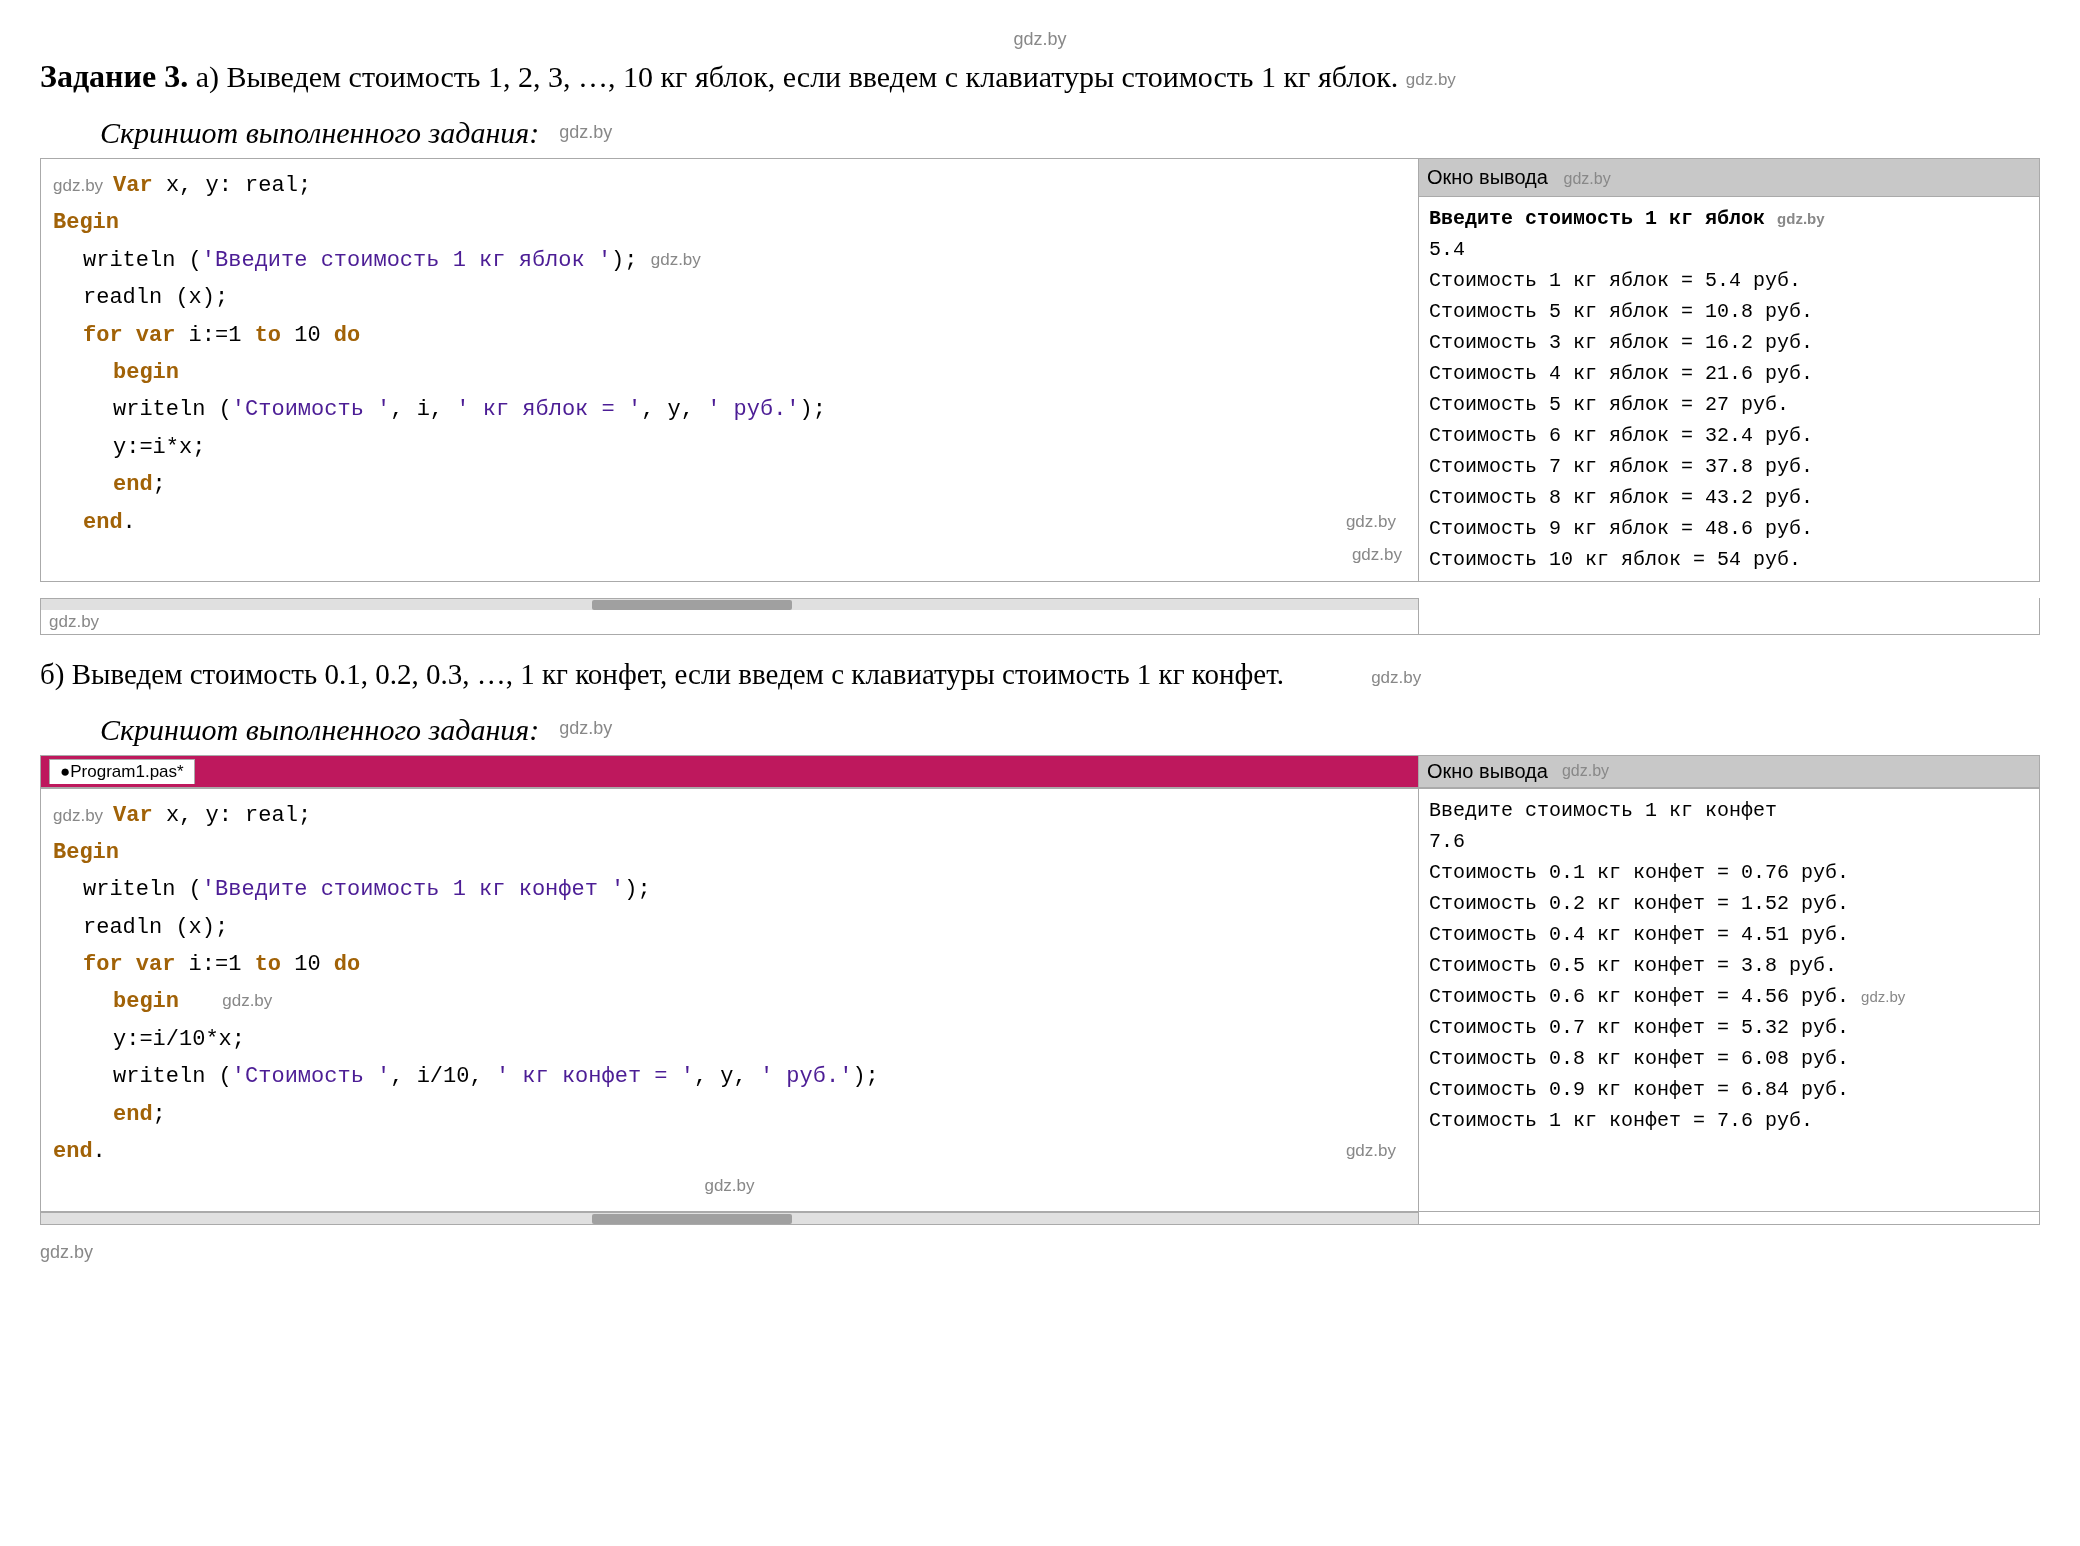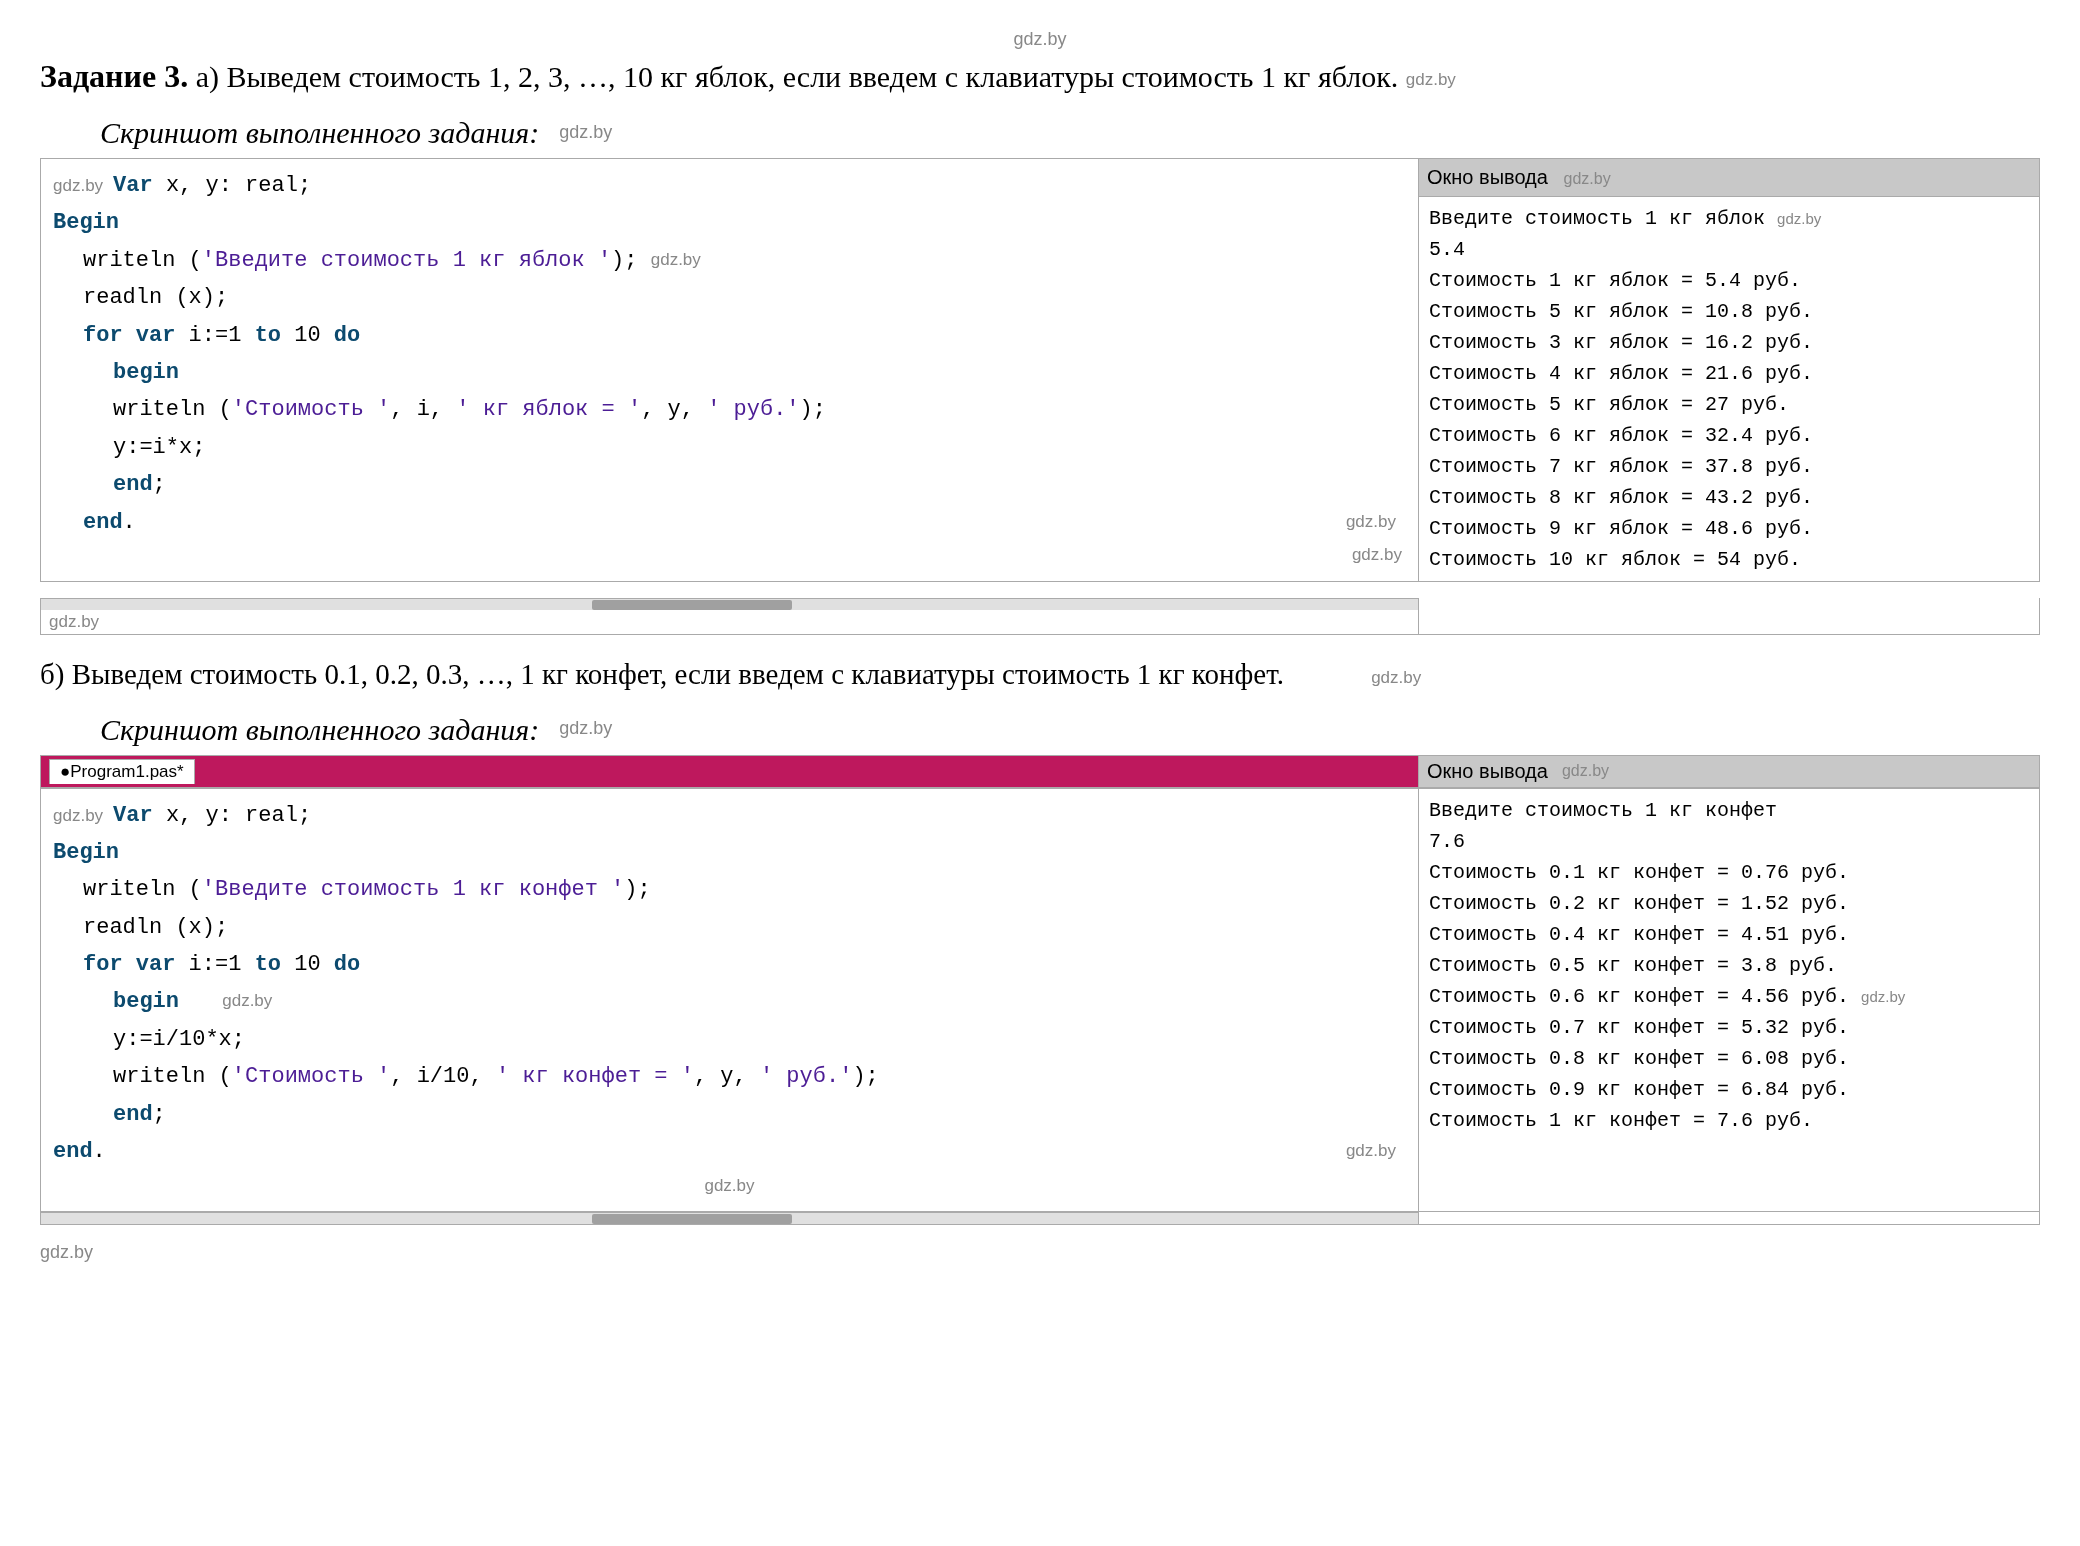--- a/index.html
+++ b/index.html
@@ -57,21 +57,21 @@
     .output-header {
       background: #c8c8c8;
       padding: 3px 8px;
       font-size: 20px;
       font-family: Arial, sans-serif;
       border-bottom: 1px solid #aaa;
     }
     .output-body {
       padding: 6px 10px;
     }
-    .kw { font-weight: bold; color: #0c4a6e; }
+    .kw { font-weight: bold; color: #a16207; }
     .str { color: #4c1d95; }
     .indent1 { margin-left: 30px; }
     .indent2 { margin-left: 60px; }
     .scrollbar-area {
       height: 12px;
       background: #e0e0e0;
       border-top: 1px solid #aaa;
       position: relative;
     }
     .scrollbar-thumb {
@@ -161,21 +161,21 @@
       <span class="watermark" style="font-size:17px;">gdz.by</span>
     </div>
   </div>
 
   <div class="output-panel">
     <div class="output-header">
       <span>Окно вывода</span>
       <span class="watermark" style="font-size:16px; margin-left:10px;">gdz.by</span>
     </div>
     <div class="output-body">
-      <div style="font-weight:normal;">Введите стоимость 1 кг яблок <span class="watermark" style="font-size:15px;">gdz.by</span></div>
+      <div style="font-weight:bold;">Введите стоимость 1 кг яблок <span class="watermark" style="font-size:15px;">gdz.by</span></div>
       <div>5.4</div>
       <div>Стоимость 1 кг яблок = 5.4 руб.</div>
       <div>Стоимость 5 кг яблок = 10.8 руб.</div>
       <div>Стоимость 3 кг яблок = 16.2 руб.</div>
       <div>Стоимость 4 кг яблок = 21.6 руб.</div>
       <div>Стоимость 5 кг яблок = 27 руб.</div>
       <div>Стоимость 6 кг яблок = 32.4 руб.</div>
       <div>Стоимость 7 кг яблок = 37.8 руб.</div>
       <div>Стоимость 8 кг яблок = 43.2 руб.</div>
       <div>Стоимость 9 кг яблок = 48.6 руб.</div>

